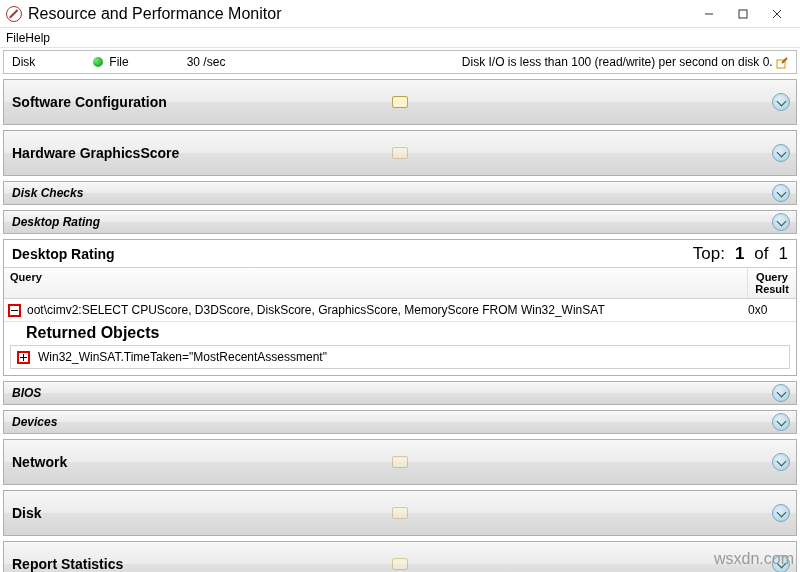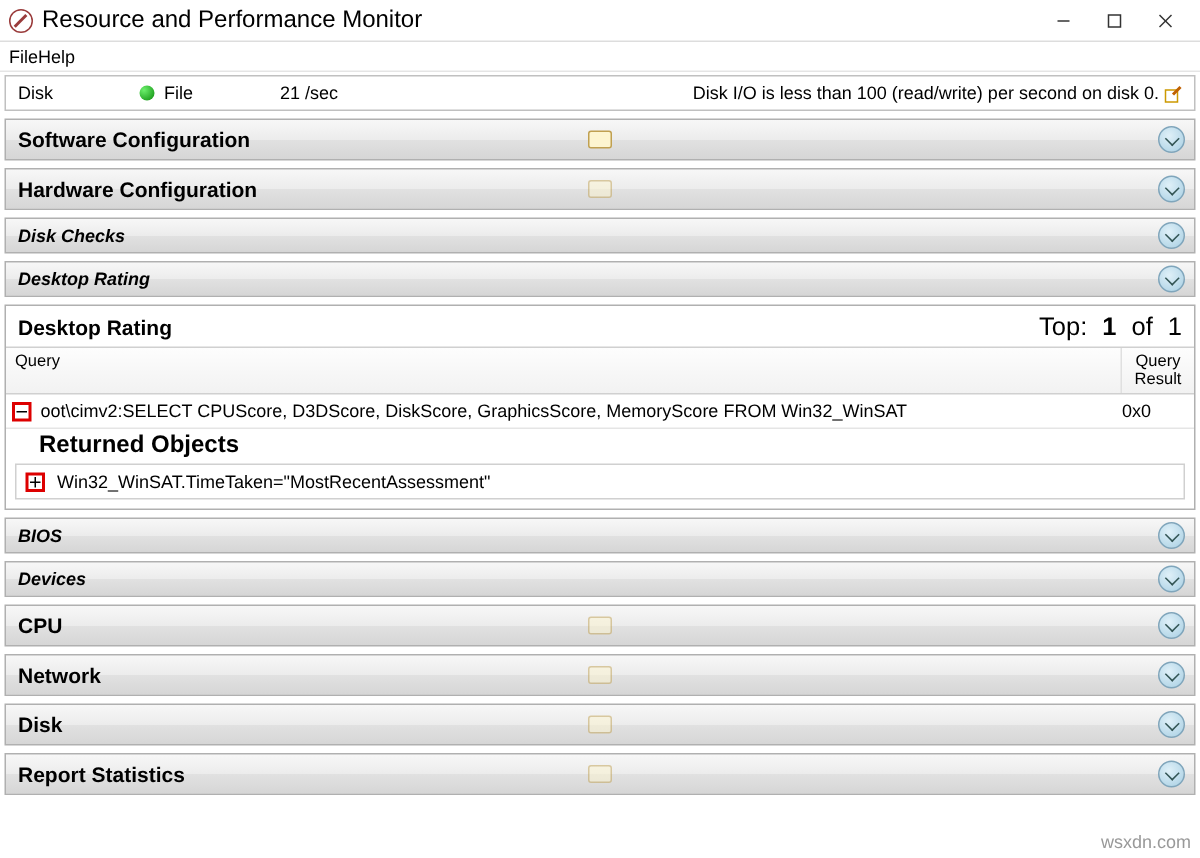--- a/index.html
+++ b/index.html
@@ -22,52 +22,52 @@
 .content { padding: 2px 3px 0 3px; }
 
 
 .status-row { border: 1px solid #c0c0c0; height: 24px; display: flex; align-items: center; padding: 0 8px; gap: 58px; font-size: 12px; }
 .status-row .led { width: 10px; height: 10px; background: radial-gradient(circle at 30% 30%, #6cf06c, #0a8a0a); border-radius: 50%; margin-right: 6px; }
 .status-row .idle-cell { display: flex; align-items: center; }
 .status-row .desc { flex: 1; text-align: right; }
 .edit-icon { width: 12px; height: 12px; display: inline-block; vertical-align: middle; }
 
 
-.sect { margin-top: 5px; border: 1px solid #b0b0b0; background: linear-gradient(#f7f7f7, #ececec 50%, #e1e1e1 51%, #d6d6d6); height: 28px; display: flex; align-items: center; padding: 0 8px; position: relative; }
+.sect { margin-top: 5px; border: 1px solid #b0b0b0; background: linear-gradient(#f7f7f7, #ececec 50%, #e1e1e1 51%, #d6d6d6); height: 46px; display: flex; align-items: center; padding: 0 8px; position: relative; }
 .sect.sm { height: 24px; }
 .sect .label { font-weight: bold; font-size: 14px; }
 .sect.sm .label { font-size: 12px; font-style: italic; }
 .sect .note-icon { position: absolute; left: 50%; transform: translateX(-50%); width: 16px; height: 12px; border: 1px solid #c0a050; background: #fdf5d0; border-radius: 2px; }
 .sect .note-icon.dim { opacity: 0.5; }
 .sect .expander { position: absolute; right: 6px; width: 18px; height: 18px; border-radius: 50%; background: radial-gradient(circle at 40% 35%, #dff0f8, #a8cfe3); border: 1px solid #7fa5bb; display: flex; align-items: center; justify-content: center; }
 .sect .expander::after { content: ""; width: 6px; height: 6px; border-left: 1.5px solid #355; border-bottom: 1.5px solid #355; transform: rotate(-45deg); margin-top: -2px; }
 .panel-head { background: #fff; height: 28px; display: flex; align-items: center; padding: 0 8px; border-bottom: 1px solid #d0d0d0; }
 .panel-head .label { font-weight: bold; font-size: 14px; }
 .panel-head .top-info { margin-left: auto; font-size: 17px; display:flex; gap:4px; align-items:center;}
 .panel-head .top-info .v { font-weight: bold; margin: 0 6px;}
 
-.grid-head { display: flex; border-bottom: 1px solid #d0d0d0; background: linear-gradient(#fdfdfd,#f2f2f2); font-size: 11px; font-weight: normal; }
+.grid-head { display: flex; border-bottom: 1px solid #d0d0d0; background: linear-gradient(#fdfdfd,#f2f2f2); font-size: 11px; font-weight: bold; }
 .grid-head .c1 { flex: 1; padding: 3px 6px; border-right: 1px solid #e0e0e0; }
 .grid-head .c2 { width: 48px; padding: 3px 4px; text-align: center; line-height: 1.1; }
 
 .grid-row { display: flex; border-bottom: 1px solid #e5e5e5; font-size: 12px; align-items: center; padding: 4px 0; }
 .grid-row .c1 { flex: 1; display: flex; align-items: center; padding-left: 4px; }
 .grid-row .c2 { width: 48px; padding-right: 6px; }
 
 .tree-toggle { width: 13px; height: 13px; border: 2px solid #d00; display: flex; align-items: center; justify-content: center; margin-right: 6px; font-family: monospace; font-size: 10px; line-height: 1; background:#fff; cursor:pointer;}
 .tree-toggle.minus::before { content:""; width:7px; height:1px; background:#000; }
 .tree-toggle.plus::before { content:""; width:7px; height:1px; background:#000; position:absolute;}
 .tree-toggle.plus::after { content:""; width:1px; height:7px; background:#000; }
 .tree-toggle { position: relative; }
 
 .sub-label { font-weight: bold; font-size: 16px; margin-left: 22px; padding: 2px 0 1px; }
 .sub-row { border: 1px solid #d0d0d0; margin: 2px 6px 6px 6px; padding: 4px 6px; display: flex; align-items: center; font-size: 12px; }
 .sub-row .tree-toggle { margin-right: 8px; }
 
-.watermark { position:absolute; right:6px; bottom:4px; font-size:12px; color:#999; }
+.watermark { position:absolute; right:6px; bottom:4px; font-size:16px; color:#999; }
 </style>
 </head>
 <body>
 
 <div class="titlebar">
   <span class="app-icon"></span>
   <span class="title">Resource and Performance Monitor</span>
   <div class="win-controls">
     <div class="win-btn">
         <svg>
@@ -94,38 +94,38 @@
 </div>
 
 <div class="content">
 
   <div class="status-row">
     <span>Disk</span>
     <span class="idle-cell">
       <span class="led"></span>
       <span>File</span>
     </span>
-    <span>21 /sec</span>
+    <span>30 /sec</span>
     <span class="desc">
       <span>Disk I/O is less than 100 (read/write) per second on disk 0.</span>
       <svg class="edit-icon" viewBox="0 0 12 12">
           <rect x="1" y="3" width="8" height="8" fill="#fff" stroke="#c90"></rect>
           <path d="M6 6 L11 1" stroke="#c06000" stroke-width="2"></path>
         </svg>
     </span>
   </div>
 
   <div class="sect">
     <span class="label">Software Configuration</span>
     <span class="note-icon"></span>
     <span class="expander"></span>
   </div>
 
   <div class="sect">
-    <span class="label">Hardware Configuration</span>
+    <span class="label">Hardware GraphicsScore</span>
     <span class="note-icon dim"></span>
     <span class="expander"></span>
   </div>
 
   <div class="sect sm">
     <span class="label">Disk Checks</span>
     <span class="expander"></span>
   </div>
 
 
@@ -165,25 +165,20 @@
   <div class="sect sm">
     <span class="label">BIOS</span>
     <span class="expander"></span>
   </div>
 
   <div class="sect sm">
     <span class="label">Devices</span>
     <span class="expander"></span>
   </div>
 
-  <div class="sect">
-    <span class="label">CPU</span>
-    <span class="note-icon dim"></span>
-    <span class="expander"></span>
-  </div>
 
   <div class="sect">
     <span class="label">Network</span>
     <span class="note-icon dim"></span>
     <span class="expander"></span>
   </div>
 
   <div class="sect">
     <span class="label">Disk</span>
     <span class="note-icon dim"></span>

